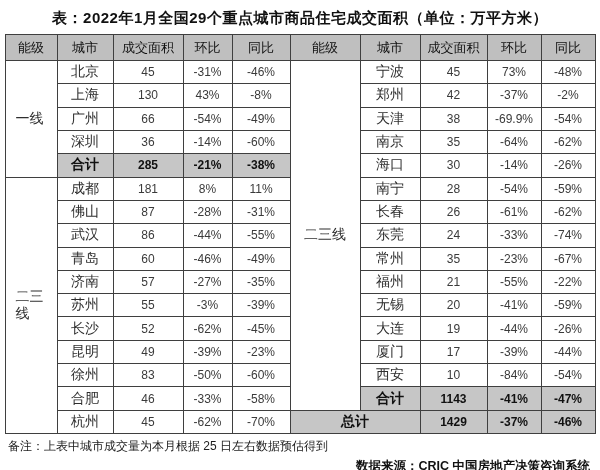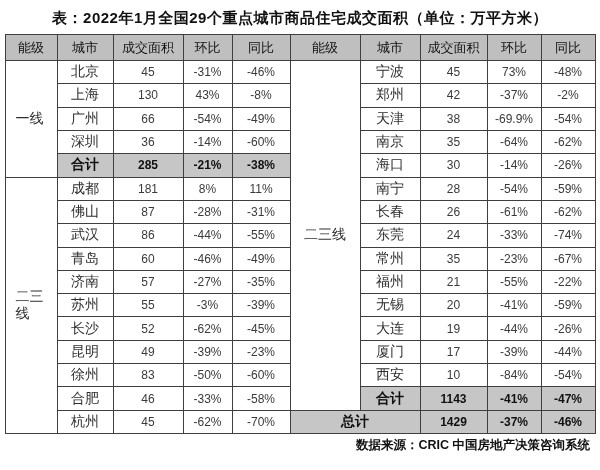--- a/index.html
+++ b/index.html
@@ -237,14 +237,15 @@
           <td class="num">-62%</td>
           <td class="num">-70%</td>
           <td class="city total" colspan="2">总计</td>
           <td class="num total">1429</td>
           <td class="num total">-37%</td>
           <td class="num total">-46%</td>
         </tr>
       </tbody>
   </table>
 
+  <div class="footer-note">备注：上表中城市成交量为本月根据 25 日左右数据预估得到</div>
   <div class="footer-source">数据来源：CRIC 中国房地产决策咨询系统</div>
 </div>
 
 </body></html>

